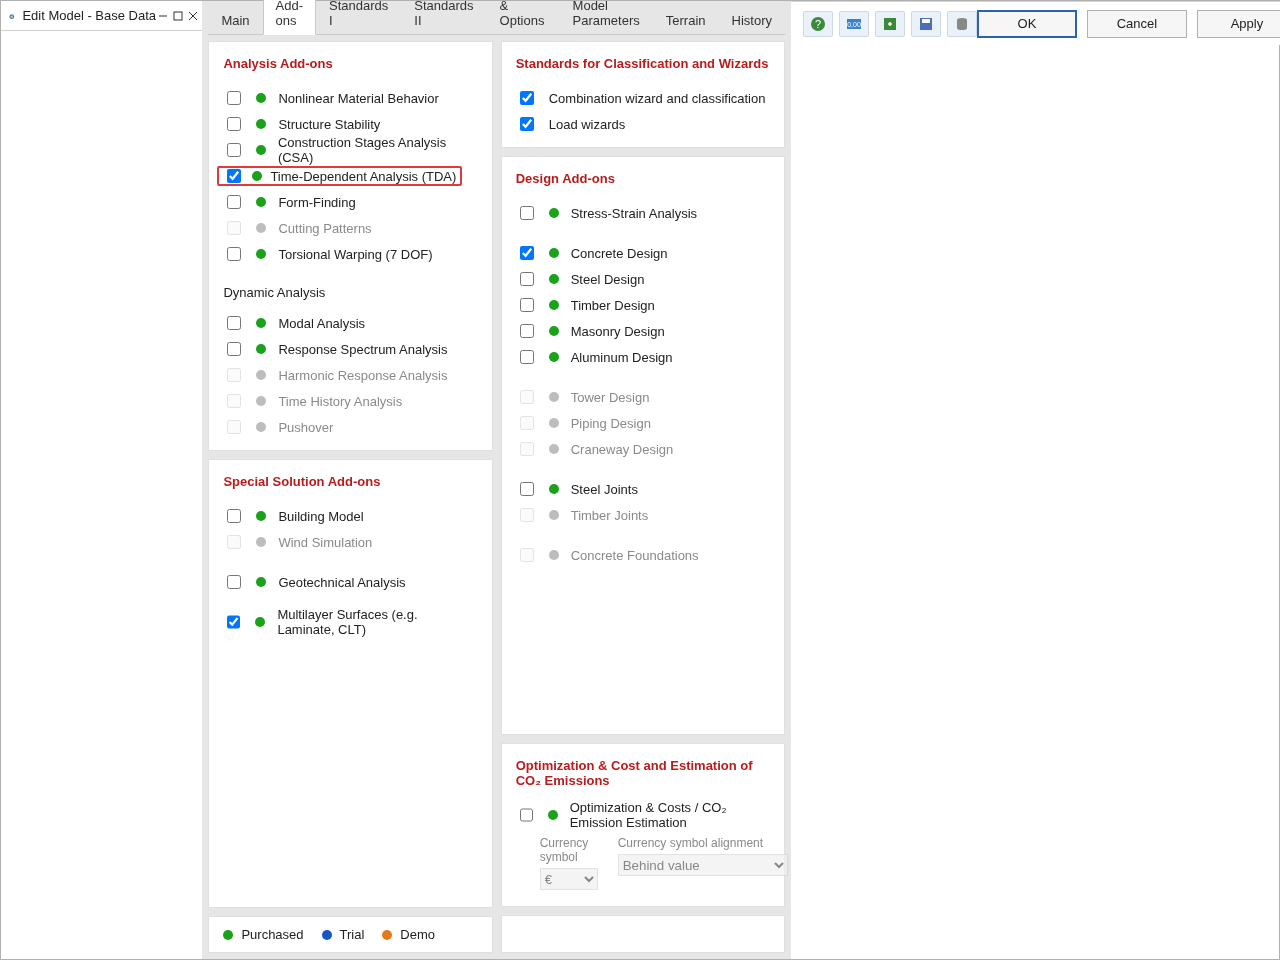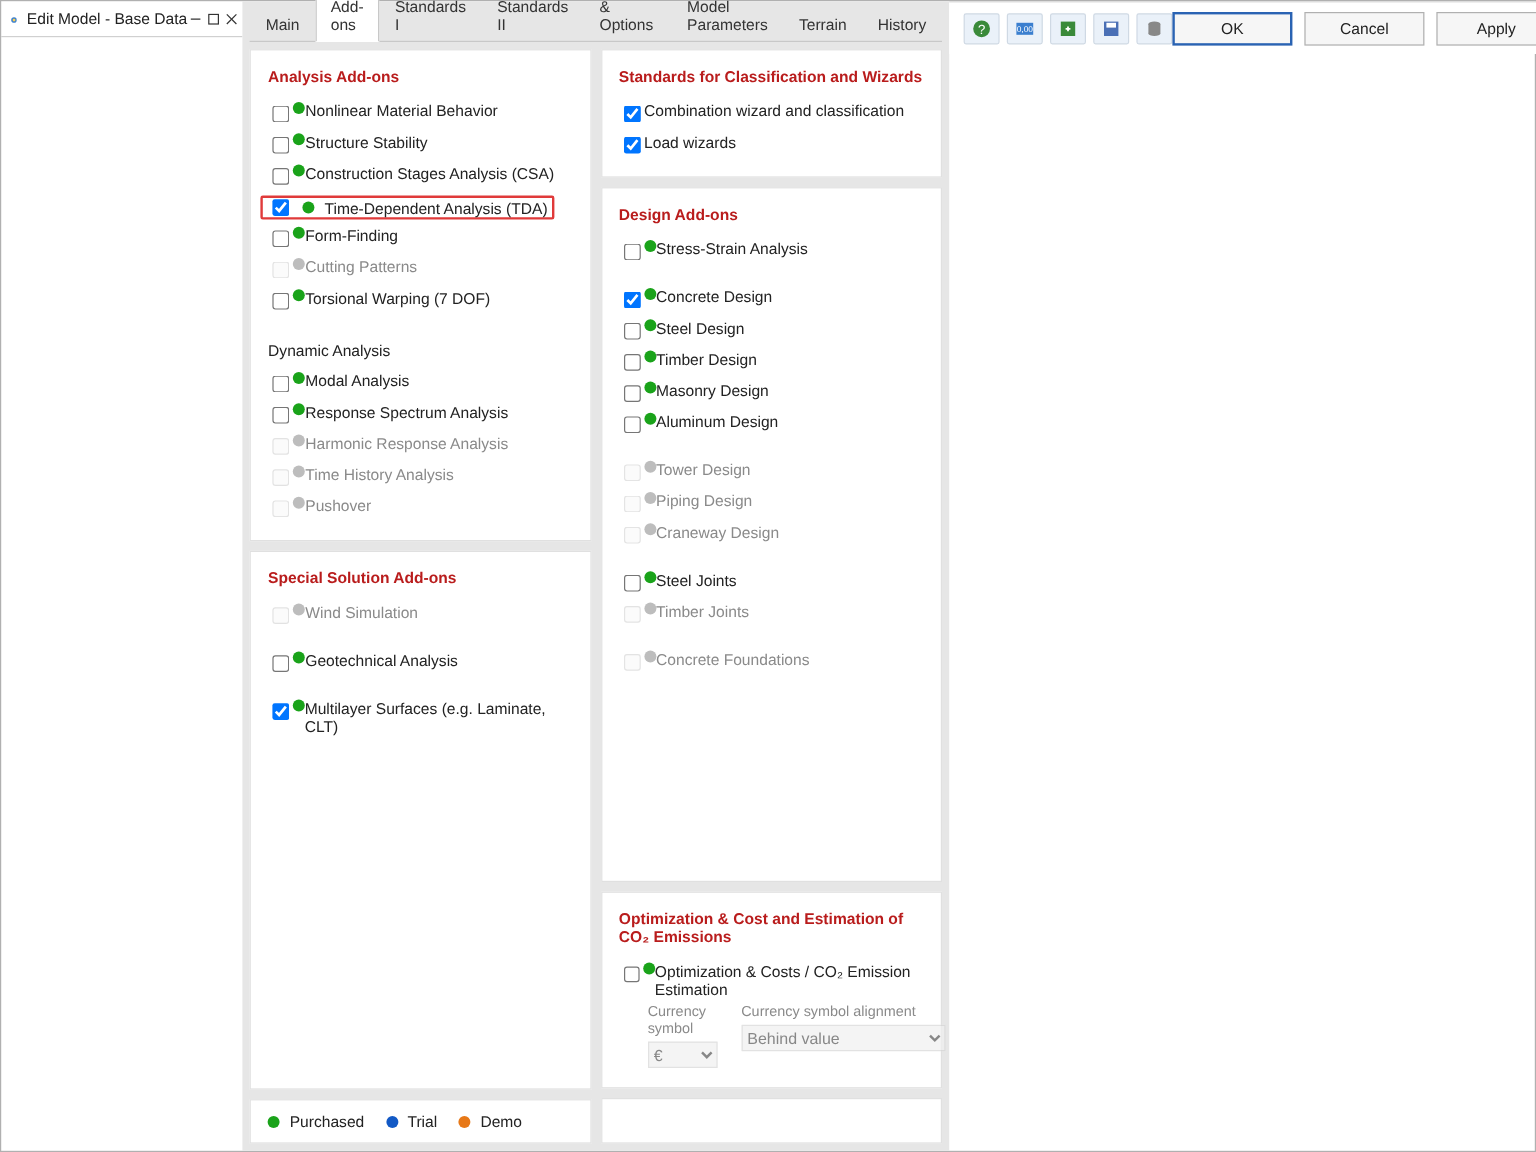--- a/index.html
+++ b/index.html
@@ -16,21 +16,21 @@
   .tabstrip { display:flex; align-items:flex-end; height:28px; gap:0; border-bottom:1px solid #c8c8c8; background:#e6e6e6; }
   .tab { padding:6px 12px; cursor:default; color:#333; border:1px solid transparent; border-bottom:none; font-size:13px; }
   .tab.active { background:#fff; border-color:#c8c8c8; border-bottom:1px solid #fff; margin-bottom:-1px; }
   
   .content { flex:1; display:flex; gap:8px; padding:6px 0; min-height:0; }
   .col { flex:1; display:flex; flex-direction:column; gap:8px; min-width:0; }
   .panel { background:#fff; border:1px solid #e0e0e0; padding:10px 14px; }
   .panel.fill { flex:1; }
   .section-title { color:#b91c1c; font-weight:bold; margin:4px 0 14px 0; }
   .sub-title { color:#222; margin:18px 0 10px 0; }
-  .row { display:flex; align-items:flex-start; gap:0; height:26px; }
+  .row { display:flex; align-items:center; gap:12px; height:26px; }
   .row input[type=checkbox] { width:14px; height:14px; }
   .row.disabled { color:#8a8a8a; }
   .row.disabled input[type=checkbox] { opacity:.6; }
   .status-dot { width:10px; height:10px; border-radius:50%; flex:0 0 auto; }
   .s-green { background:#1aa31a; }
   .s-gray  { background:#bdbdbd; }
   .s-blue  { background:#1259c5; }
   .s-orange{ background:#e77817; }
   .highlight-box { border:2px solid #e03a3a; border-radius:2px; padding:2px 4px; display:inline-flex; align-items:center; gap:8px; height:20px; margin-left:-6px; }
   
@@ -161,20 +161,25 @@
             </div>
           <div class="row disabled">
               <input type="checkbox" disabled="" style="">
               <span class="status-dot s-gray"></span>
               <span>Pushover</span>
             </div>
         </div>
 
         <div class="panel fill">
           <div class="section-title">Special Solution Add-ons</div>
+          <div class="row">
+              <input type="checkbox" style="">
+              <span class="status-dot s-green"></span>
+              <span>Building Model</span>
+            </div>
           <div class="row disabled">
               <input type="checkbox" disabled="" style="">
               <span class="status-dot s-gray"></span>
               <span>Wind Simulation</span>
             </div>
           <div style="height:14px"></div>
           <div class="row">
               <input type="checkbox" style="">
               <span class="status-dot s-green"></span>
               <span>Geotechnical Analysis</span>

